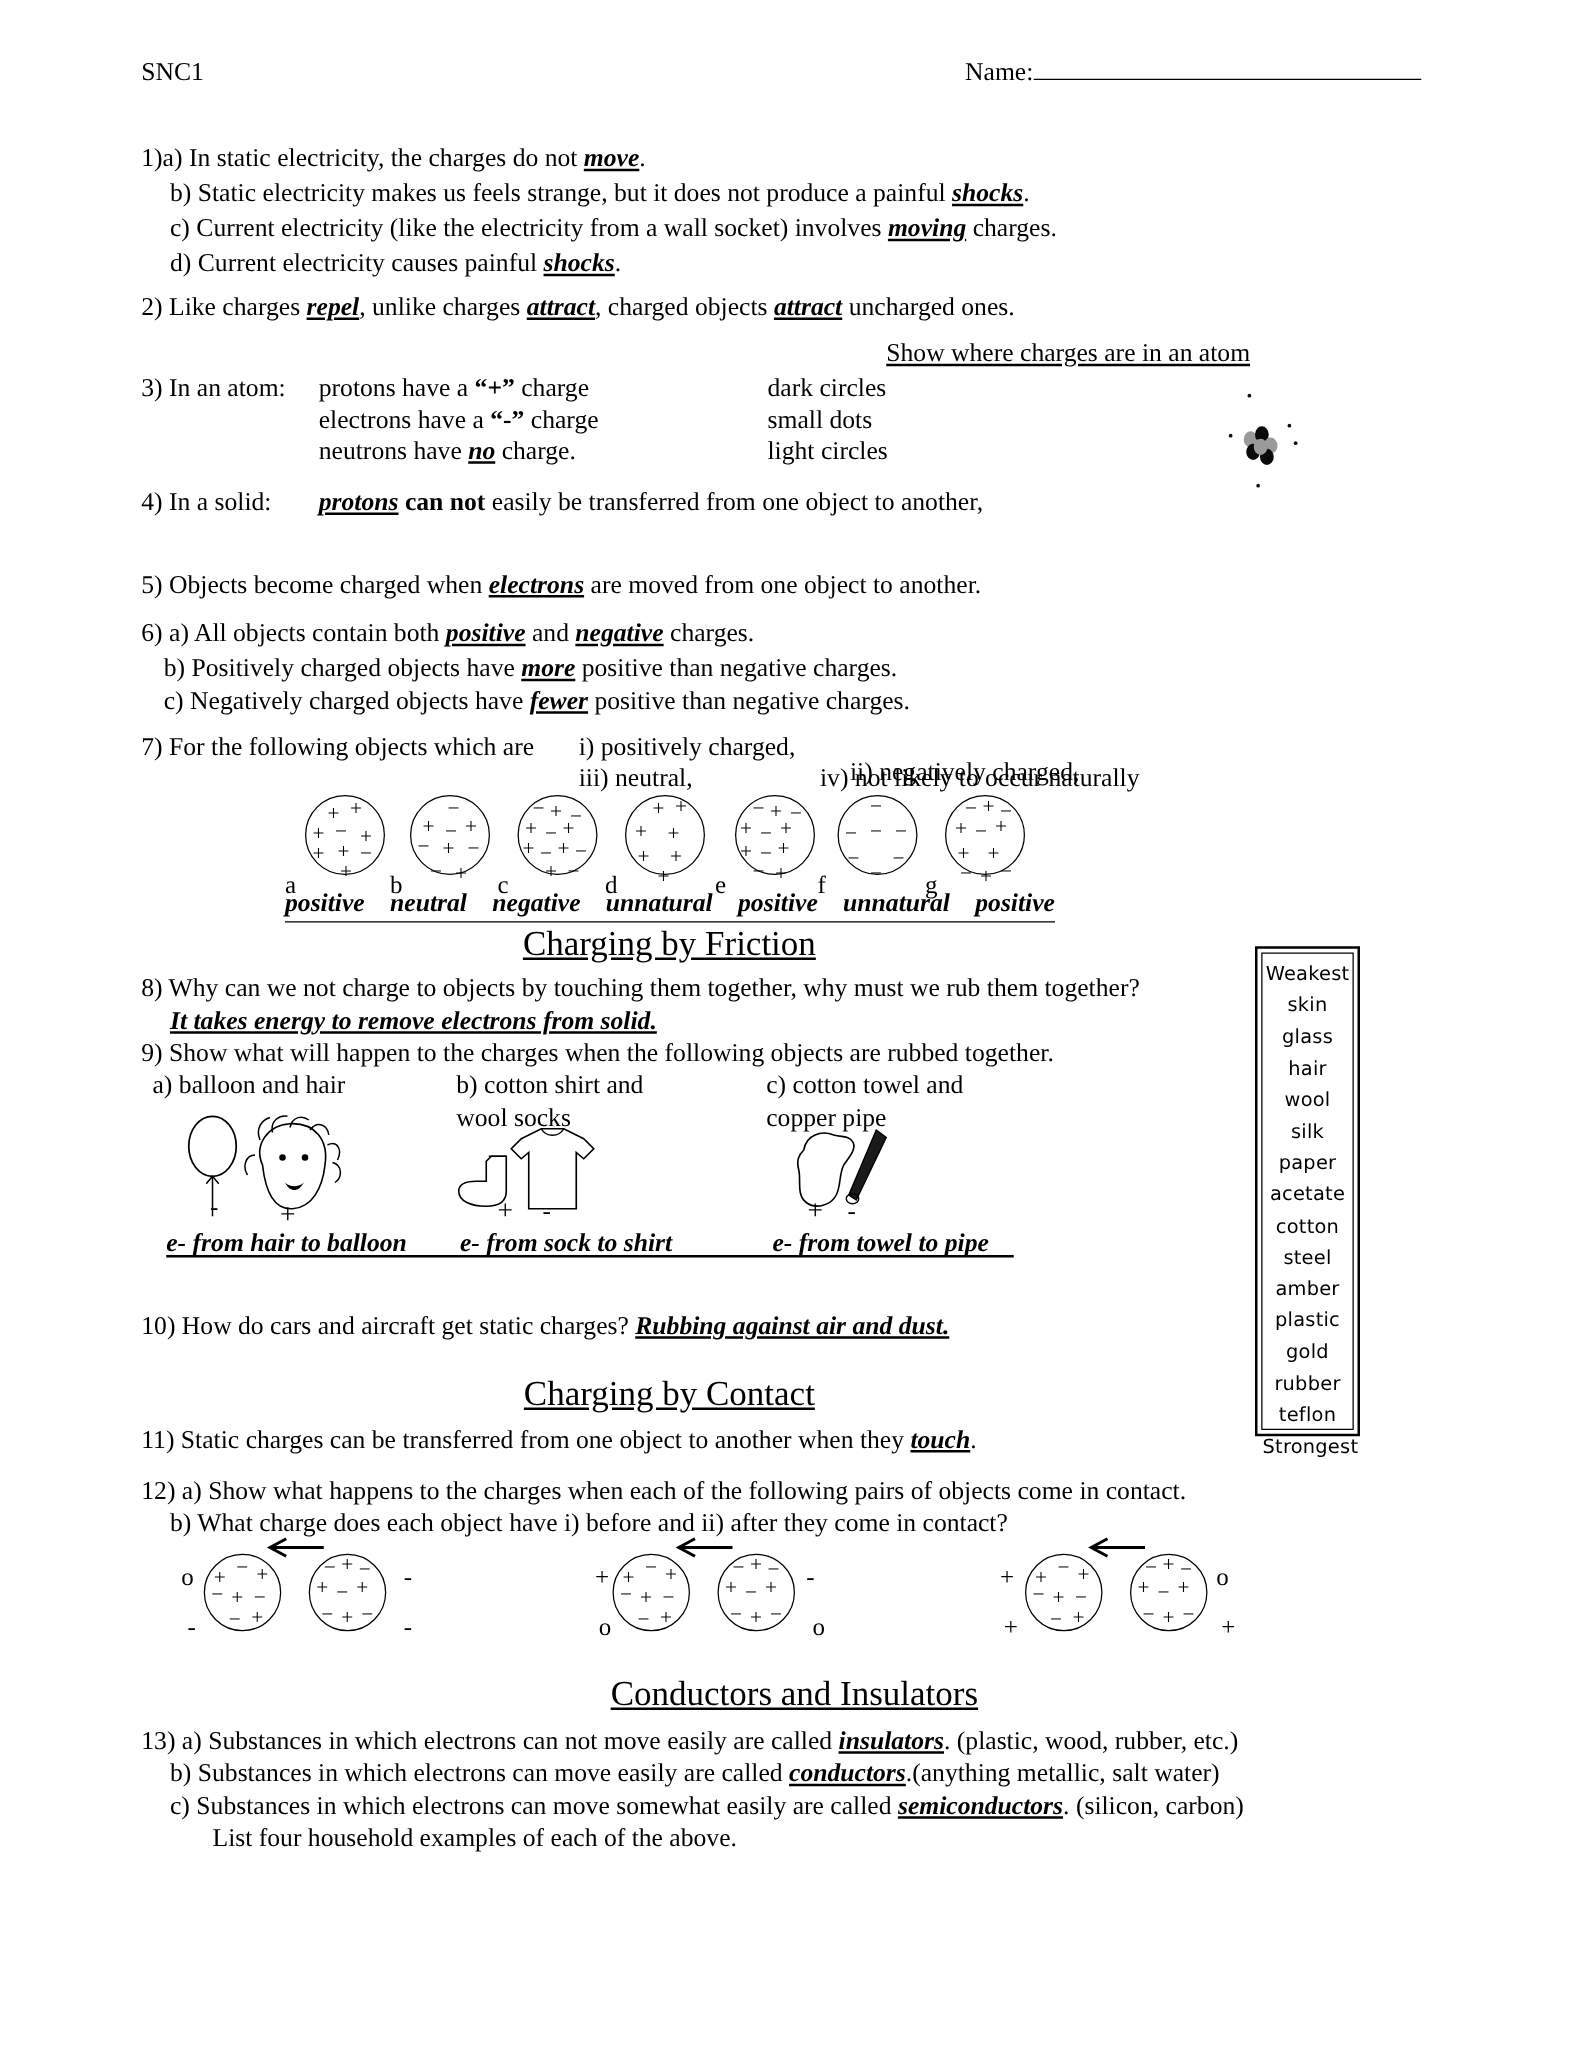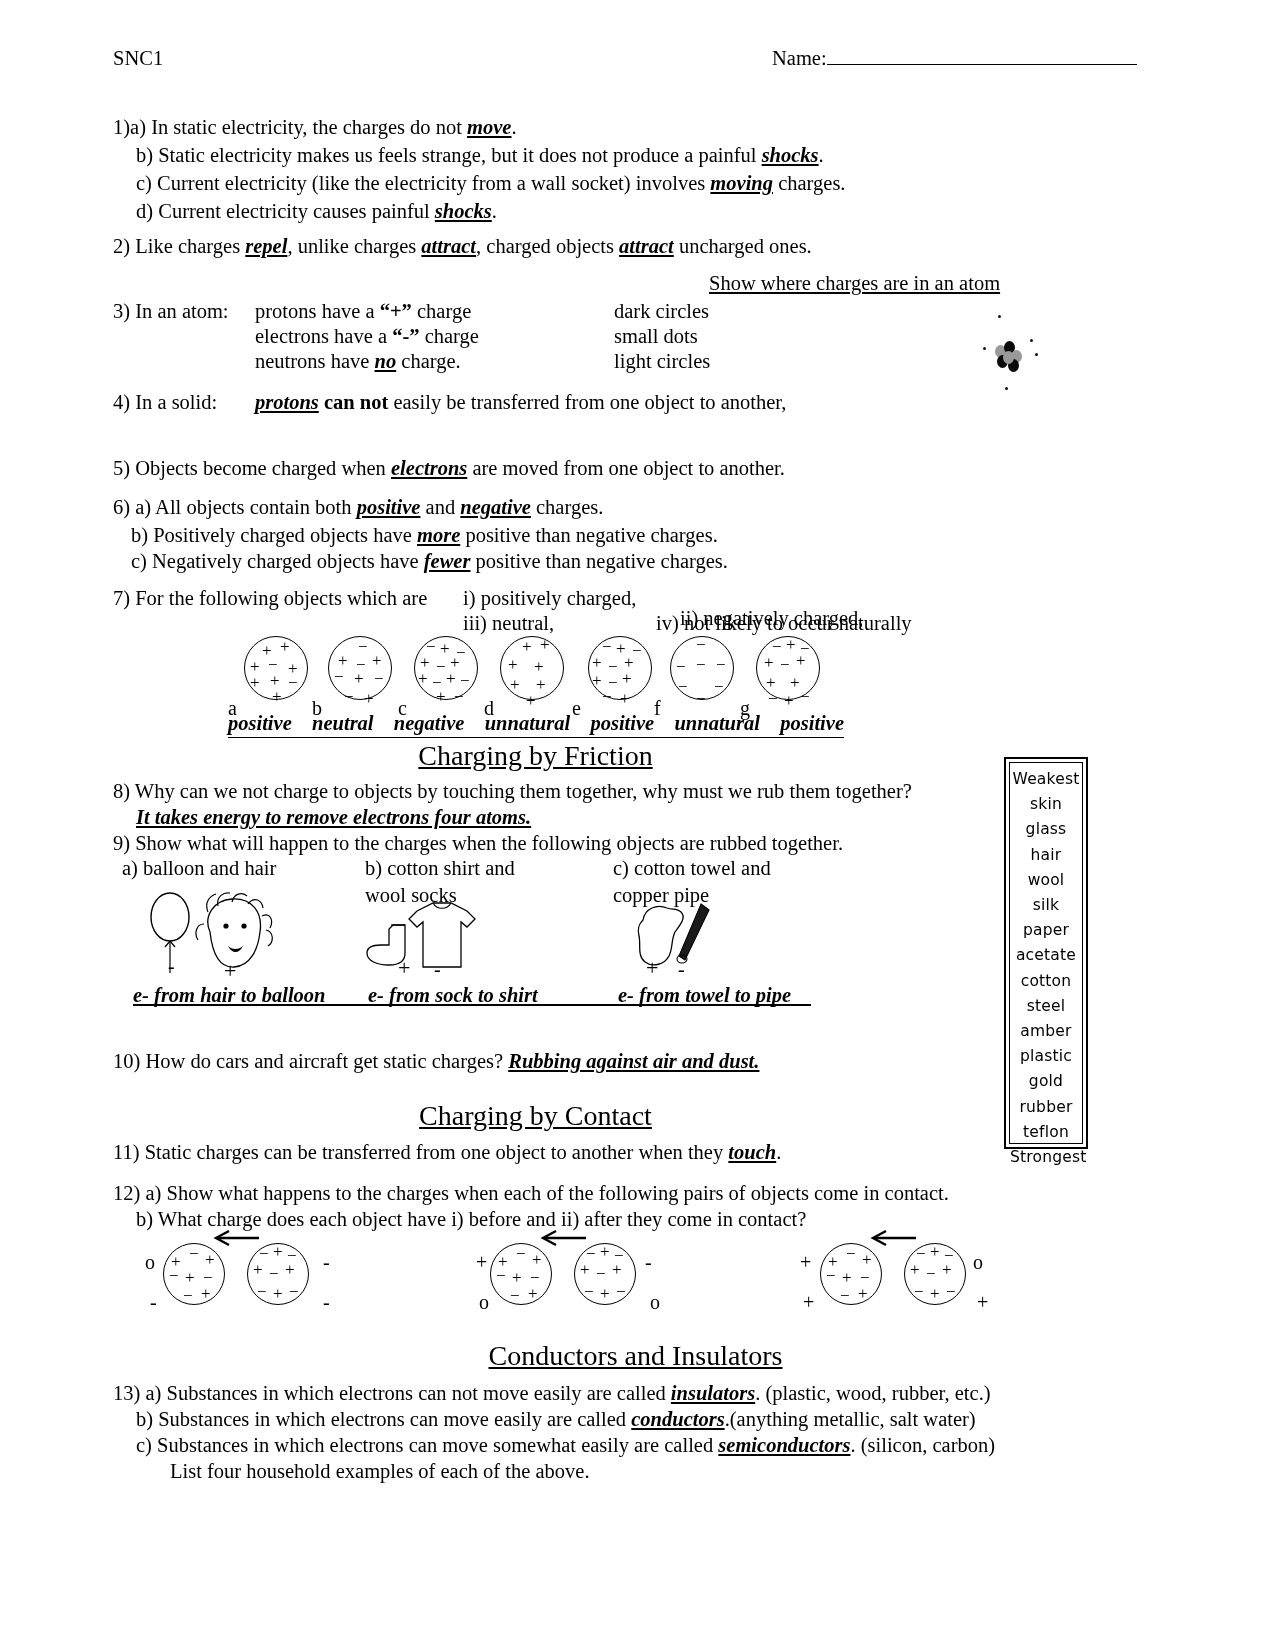--- a/index.html
+++ b/index.html
@@ -253,21 +253,21 @@
         <span class="ansn" style="font-size: 20.5px;">unnatural</span>
         <span class="ansn" style="font-size: 20.5px;">positive</span>
         <span class="ansn" style="font-size: 20.5px;">unnatural</span>
         <span class="ansn" style="font-size: 20.5px;">positive</span>
       </div>
     </div>
 
   <div class="abs section-title" style="left:113px; top:740px; width:845px;">Charging by Friction</div>
 
   <div class="abs t" style="left:113px; top:778px;">8) Why can we not charge to objects by touching them together, why must we rub them together?</div>
-  <div class="abs t ans" style="left:136px; top:804px;">It takes energy to remove electrons four atoms.</div>
+  <div class="abs t ans" style="left:136px; top:804px;">It takes energy to remove electrons from solid.</div>
   <div class="abs t" style="left:113px; top:830px;">9) Show what will happen to the charges when the following objects are rubbed together.</div>
 
   <div class="abs t" style="left:122px; top:855px;">a) balloon and hair</div>
   <div class="abs t" style="left:365px; top:855px;">b) cotton shirt and</div>
   <div class="abs t" style="left:365px; top:882px;">wool socks</div>
   <div class="abs t" style="left:613px; top:855px;">c) cotton towel and</div>
   <div class="abs t" style="left:613px; top:882px;">copper pipe</div>
 
   <svg class="abs" style="left:140px; top:890px;" width="185" height="90" viewBox="0 0 185 90">
     <ellipse cx="30" cy="27" rx="19" ry="24" fill="none" stroke="#000" stroke-width="1.4"></ellipse>

